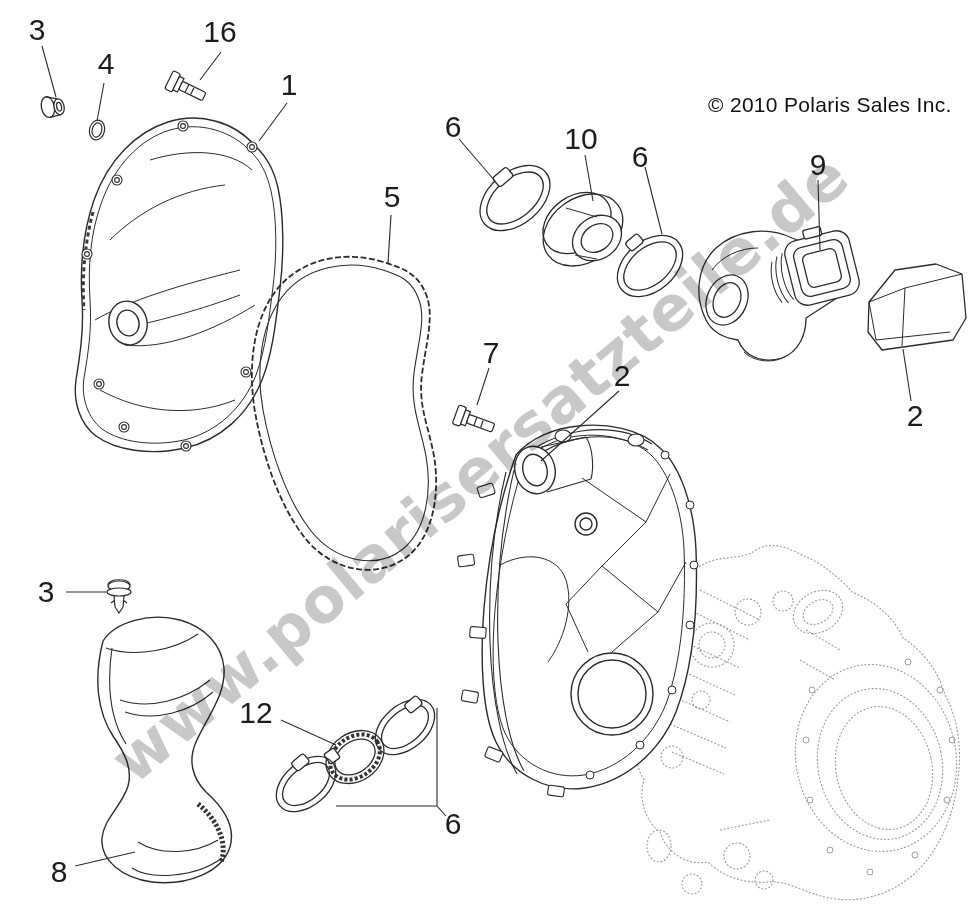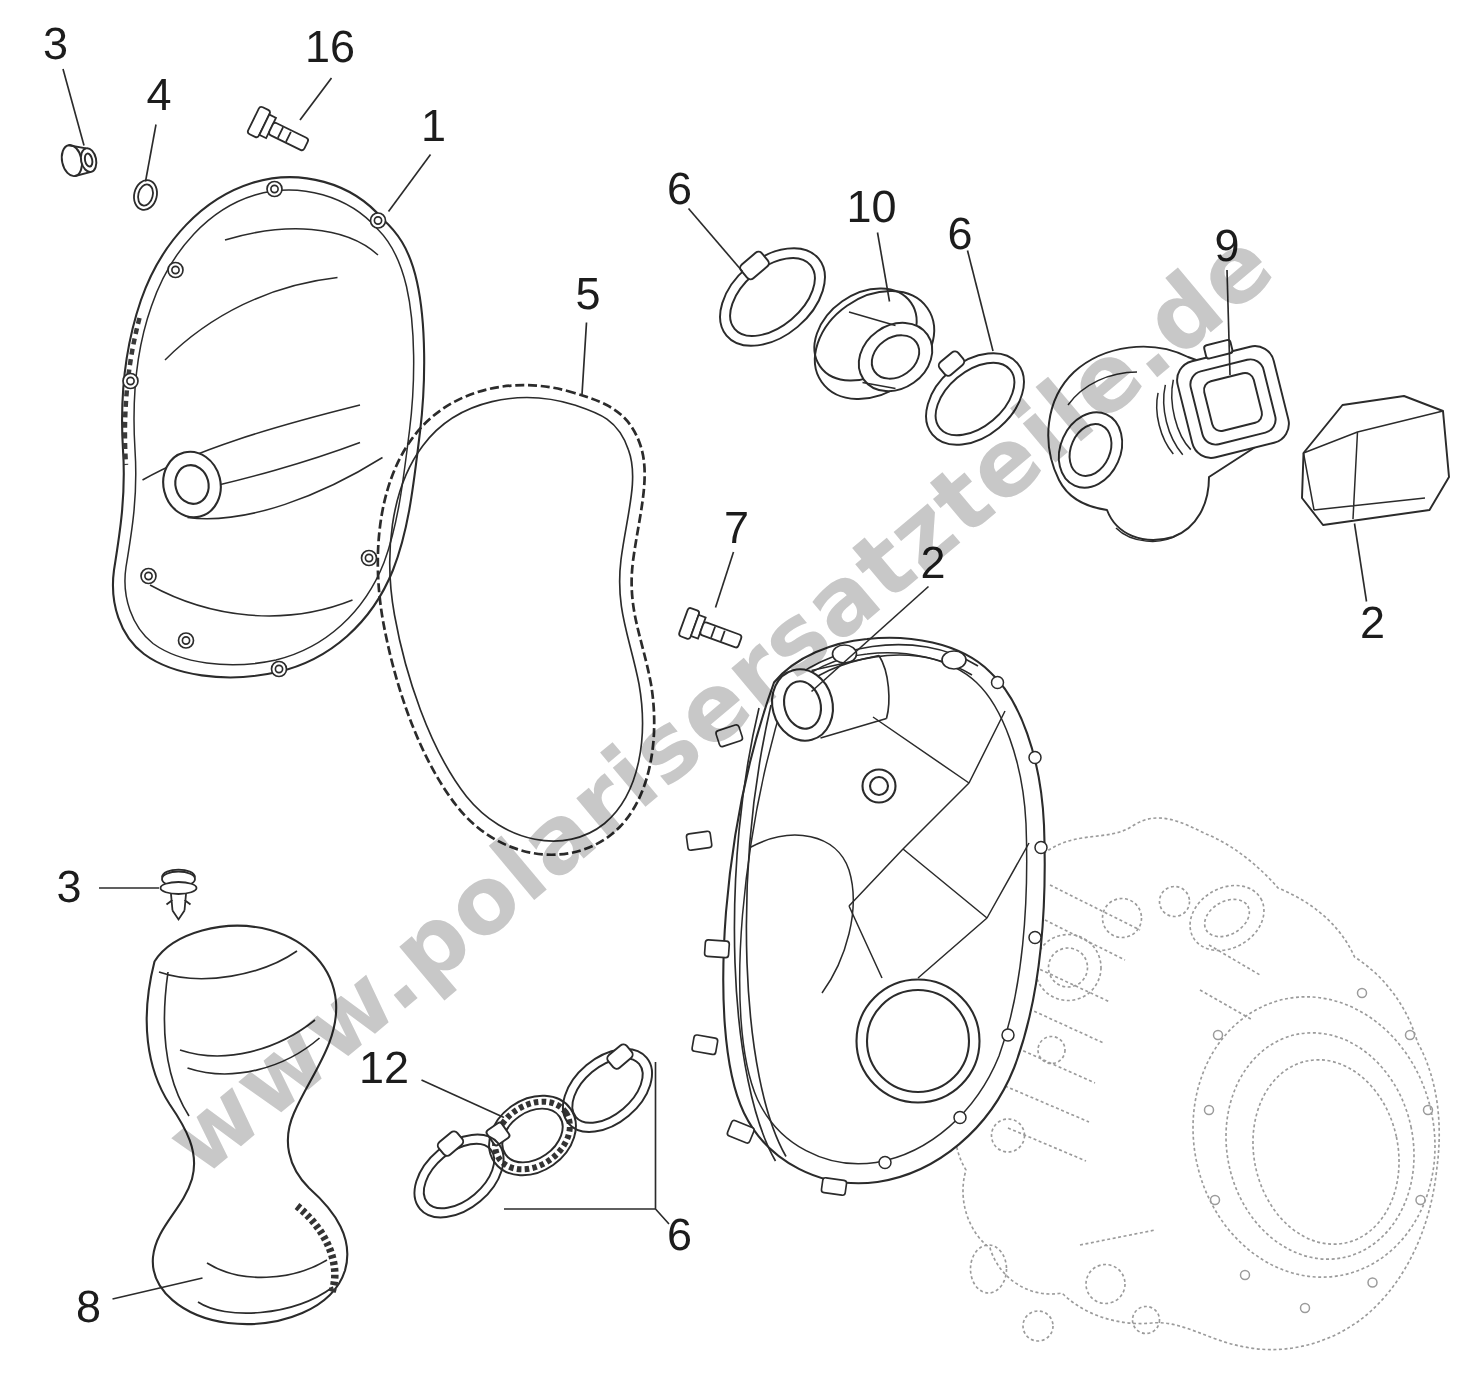--- a/index.html
+++ b/index.html
@@ -288,16 +288,17 @@
   <span class="callout" style="left:640px;top:157px">6</span>
   <span class="callout" style="left:818px;top:165px">9</span>
   <span class="callout" style="left:491px;top:353px">7</span>
   <span class="callout" style="left:622px;top:376px">2</span>
   <span class="callout" style="left:915px;top:416px">2</span>
   <span class="callout" style="left:46px;top:592px">3</span>
   <span class="callout" style="left:59px;top:872px">8</span>
   <span class="callout" style="left:256px;top:713px">12</span>
   <span class="callout" style="left:453px;top:824px">6</span>
 
+  <div class="copyright">© 2010 Polaris Sales Inc.</div>
 
   <div class="watermark">www.polarisersatzteile.de</div>
 
 </div>
 
 </body></html>

